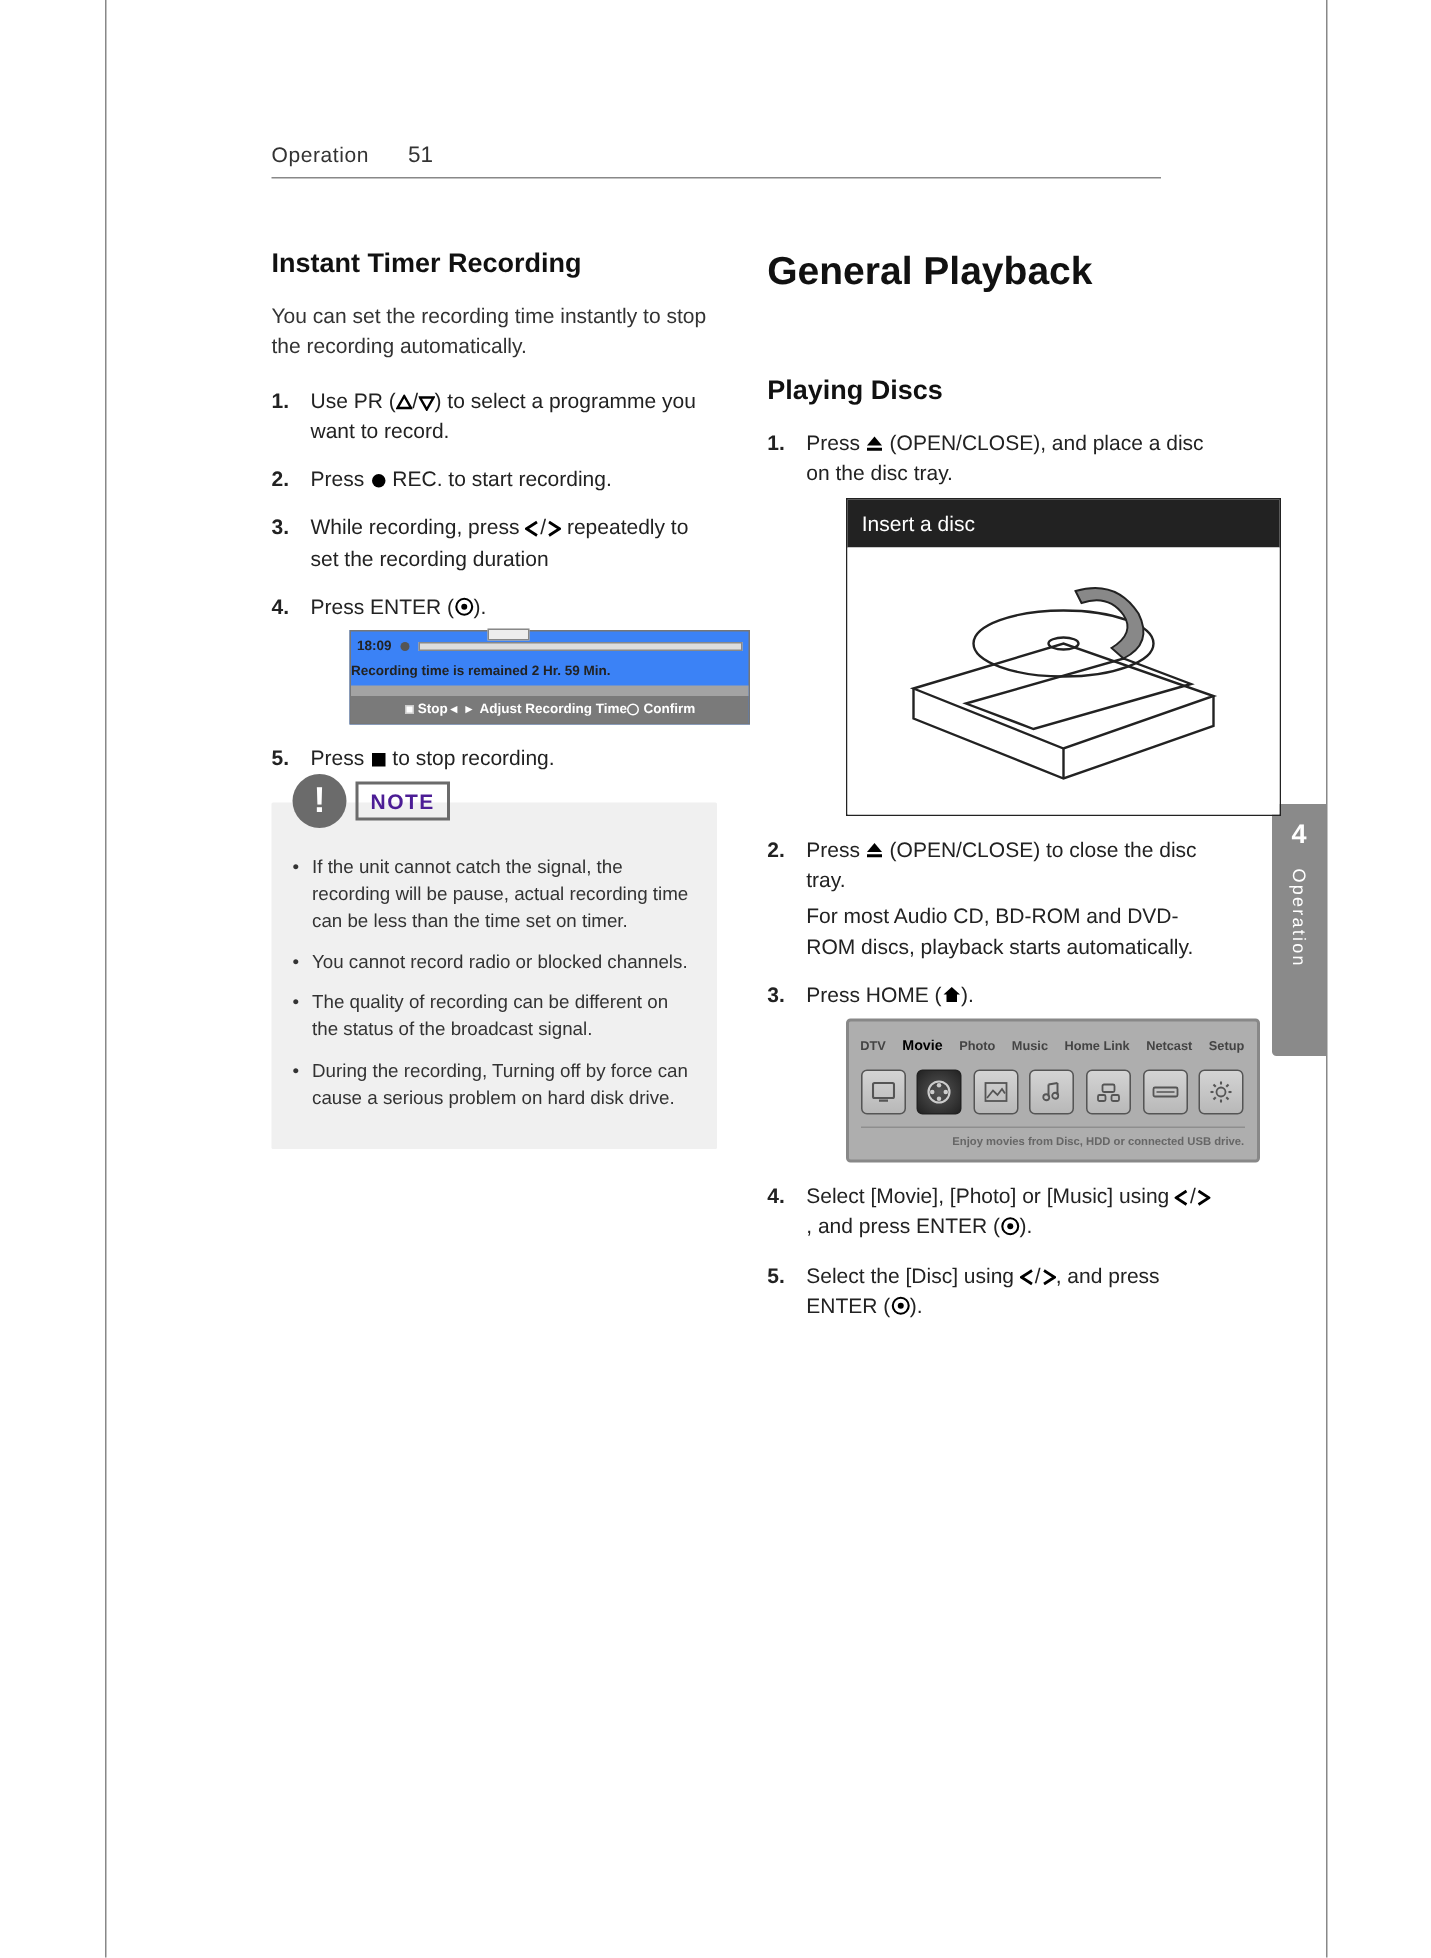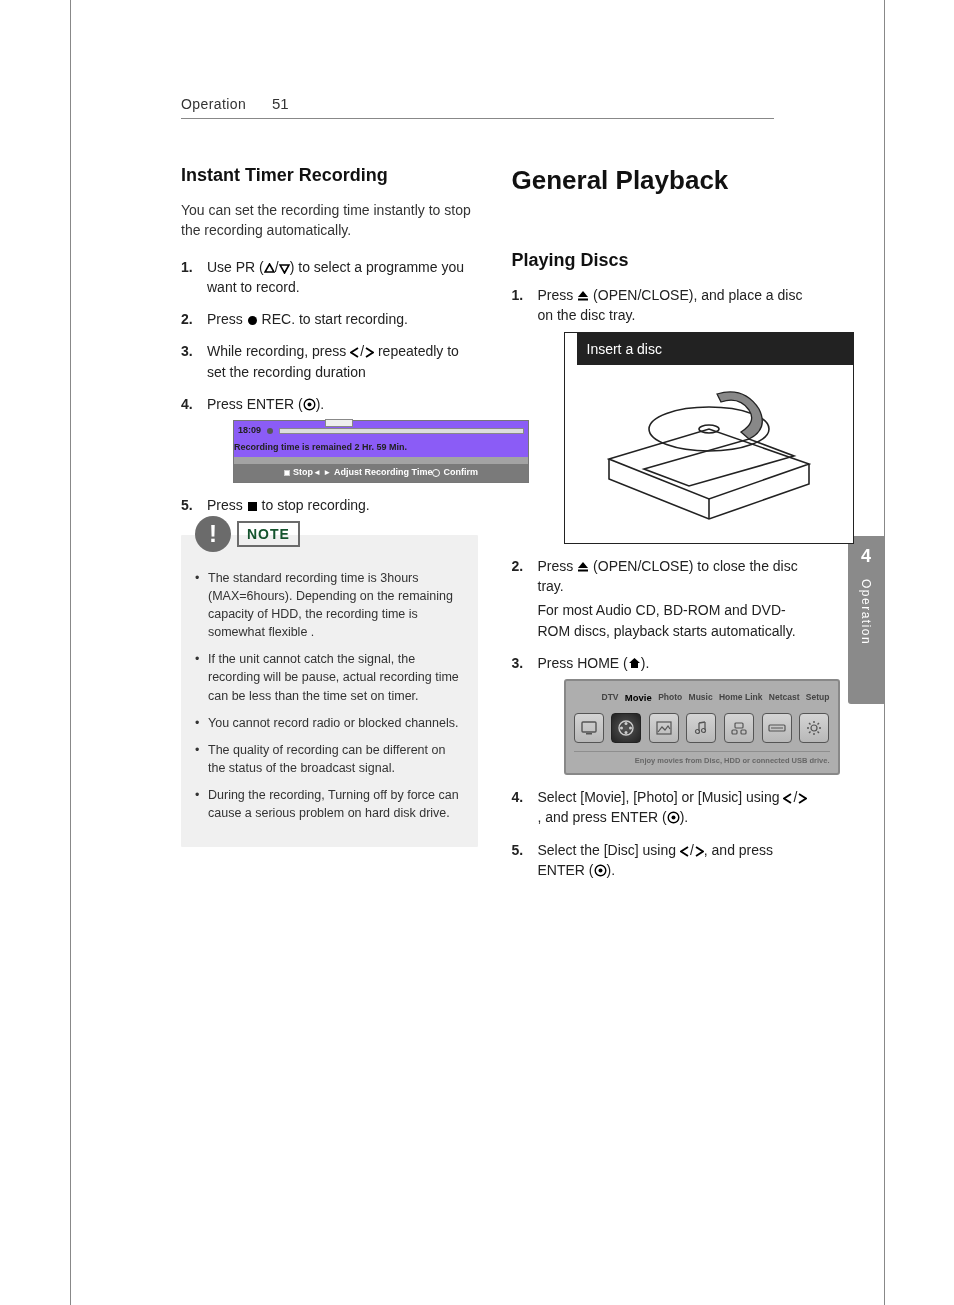--- a/index.html
+++ b/index.html
@@ -72,25 +72,25 @@
   .step-sub {
     display: block;
     margin-top: 4px;
     font-weight: 400;
   }
   .icon { display: inline-block; vertical-align: -2px; }
   .icon svg { display: block; }
 
   
   .rec-bar {
-    width: 296px;
+    width: 267px;
     border: 1px solid #777;
     margin: 6px 0 12px 26px;
     font-size: 10px;
-    background: #8b5cf6;
+    background: #3b82f6;
   }
   .rec-bar .row1 {
     display: flex; align-items: center;
     padding: 3px 4px;
     gap: 6px;
   }
   .rec-bar .row1 .t { font-weight: 700; font-size: 9px; }
   .rec-bar .row1 .dot { width:6px;height:6px;border-radius:50%;background:#555;display:inline-block; }
   .rec-bar .row1 .prog { flex:1;height:6px;border:1px solid #888;background:#ddd;position:relative; }
   .rec-bar .row1 .badge { height:8px;width:28px;border:1px solid #888;position:absolute;top:-10px;left:45px;background:#eee; }
@@ -122,21 +122,21 @@
     width: 36px; height: 36px; border-radius: 50%;
     background: #6b6b6b; color: #fff;
     font-size: 24px; font-weight: 700;
     display: flex; align-items: center; justify-content: center;
   }
   .note-head .label {
     border: 2px solid #6b6b6b;
     padding: 3px 8px;
     font-weight: 700;
     font-size: 14px;
-    color: #14532d;
+    color: #4c1d95;
     letter-spacing: 1px;
   }
   .note ul { list-style: none; margin-top: 20px; }
   .note li {
     font-size: 12.5px;
     line-height: 1.45;
     color: #333;
     padding-left: 13px;
     position: relative;
     margin-bottom: 9px;
@@ -147,40 +147,39 @@
   }
 
   
   .disc-frame {
     width: 290px;
     border: 1px solid #222;
     margin: 6px 0 12px 26px;
   }
   .disc-frame .title {
     background: #222; color: #fff;
-    padding: 6px 10px; font-size: 14px; margin-left: 12px;
+    padding: 6px 10px; font-size: 14px;
   }
   .disc-frame .art {
     height: 178px; background: #fff;
     display: flex; align-items: center; justify-content: center;
   }
 
   
   .home-menu {
     width: 276px;
     margin: 6px 0 12px 26px;
     background: #aeaeae;
     border: 2px solid #888;
     border-radius: 3px;
     padding: 10px 8px 6px;
   }
   .home-menu .tabs {
     display: flex; justify-content: space-between;
     margin-bottom: 8px;
-    margin-left: 28px;
   }
   .home-menu .tabs span {
     font-size: 8.5px; color: #444; font-weight: 700;
   }
   .home-menu .tabs span.active { color: #000; font-size: 9.5px; }
   .home-menu .icons {
     display: flex; justify-content: space-between;
     gap: 4px;
   }
   .home-menu .icons .ic {
@@ -303,21 +302,20 @@
               </svg></span><span> to stop recording.</span>
         </li>
       </ol>
 
       <div class="note">
         <div class="note-head">
           <div class="bang">!</div>
           <div class="label">NOTE</div>
         </div>
         <ul>
-          <li>The standard recording time is 3hours (MAX=6hours). Depending on the remaining capacity of HDD, the recording time is somewhat flexible .</li>
           <li>If the unit cannot catch the signal, the recording will be pause, actual recording time can be less than the time set on timer.</li>
           <li>You cannot record radio or blocked channels.</li>
           <li>The quality of recording can be different on the status of the broadcast signal.</li>
           <li>During the recording, Turning off by force can cause a serious problem on hard disk drive.</li>
         </ul>
       </div>
     </div>
 
     <div class="col">
       <h1 class="mainheading">General Playback</h1>

